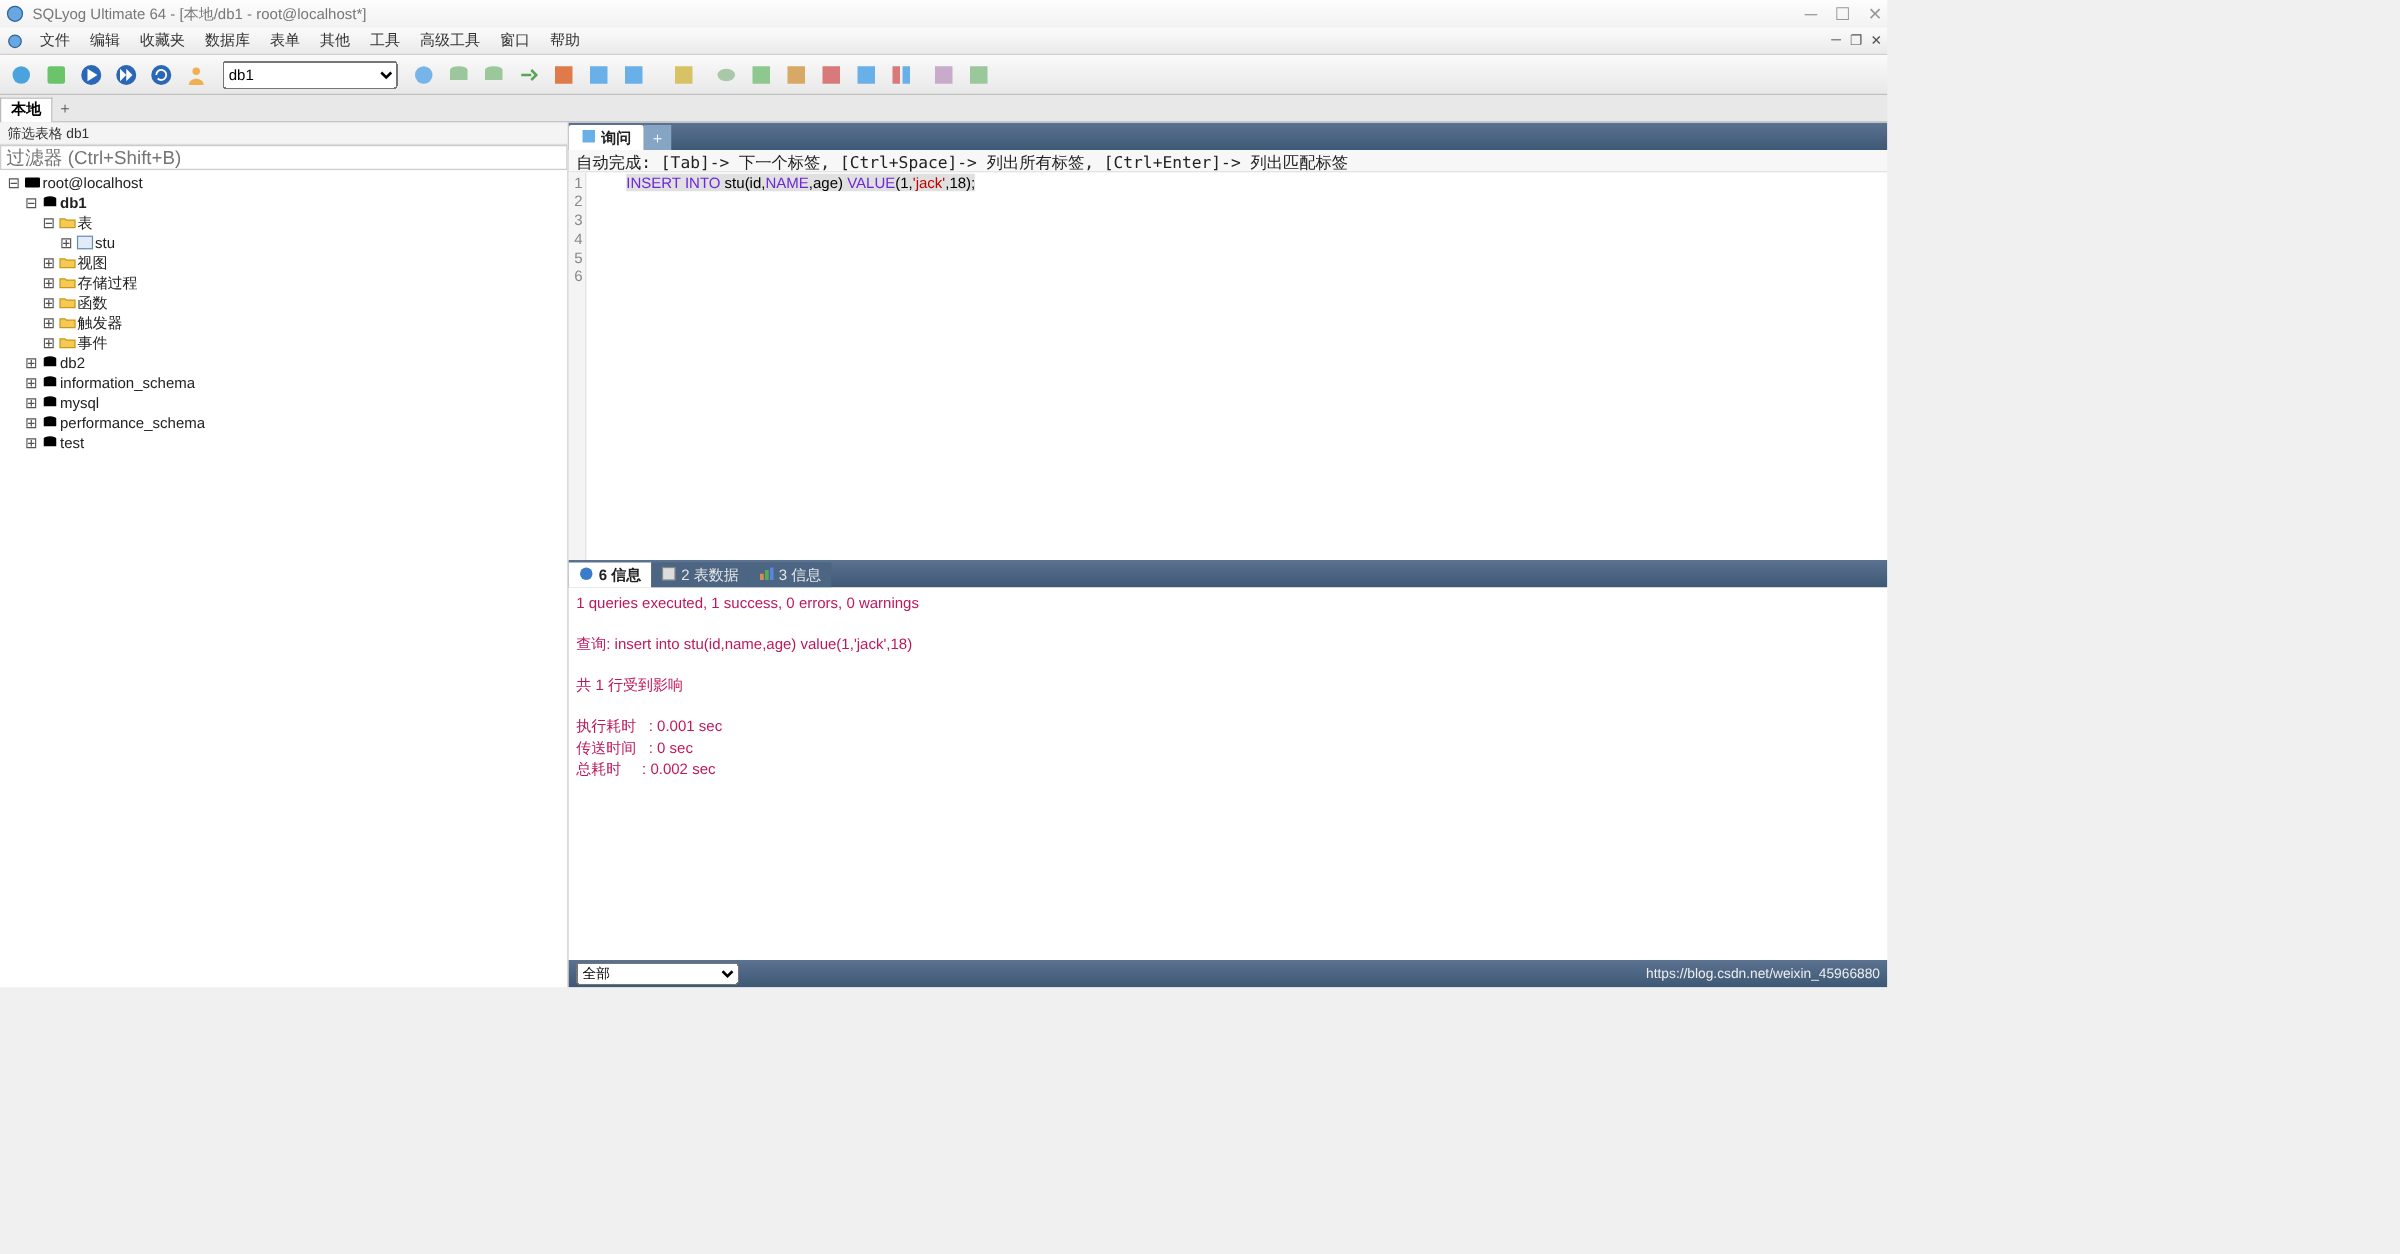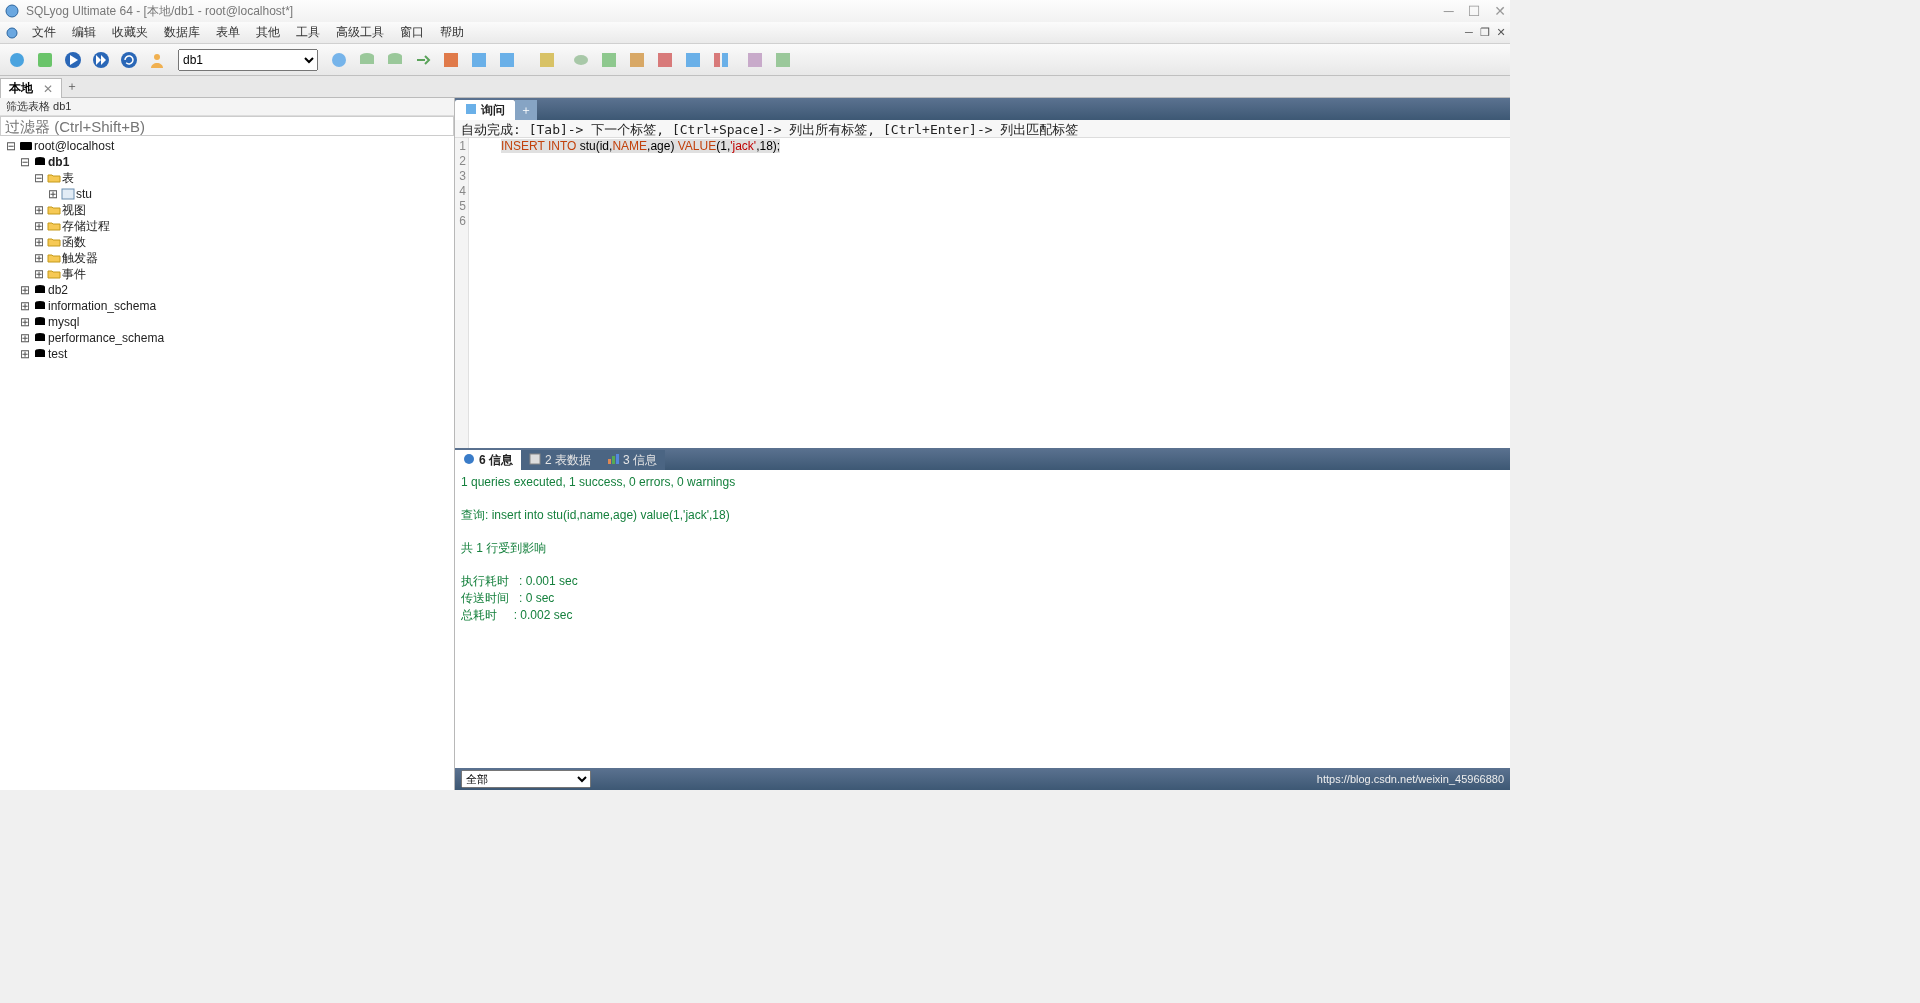--- a/index.html
+++ b/index.html
@@ -12,21 +12,21 @@
 .menu-bar { height: 22px; background: linear-gradient(to bottom, #fbfbfb, #eaeaea); display: flex; align-items: center; padding: 0 2px; border-bottom: 1px solid #d0d0d0; }
 .menu-bar .menu-icon { width: 16px; height: 16px; margin: 0 4px 0 2px; }
 .menu-bar .menu-item { padding: 2px 8px; color: #333; cursor: pointer; }
 .menu-bar .mdi-btns { margin-left: auto; display: flex; gap: 2px; color: #555; }
 .menu-bar .mdi-btns span { width: 14px; text-align: center; cursor: pointer; font-size: 11px; }
 .toolbar { height: 32px; background: linear-gradient(to bottom, #fafafa, #e8e8e8); display: flex; align-items: center; padding: 2px 4px; border-bottom: 1px solid #c0c0c0; gap: 2px; }
 .toolbar .tbtn { width: 26px; height: 26px; display: flex; align-items: center; justify-content: center; cursor: pointer; }
 .toolbar .sep { width: 4px; }
 .toolbar select { height: 22px; width: 140px; font-size: 12px; }
 .connection-tabs { height: 22px; display: flex; background: #e8e8e8; border-bottom: 1px solid #bbb; }
-.ctab { display: flex; align-items: center; padding: 0 8px; background: #fff; border: 1px solid #bbb; border-bottom: none; margin-top: 2px; height: 20px; }
+.ctab { display: flex; align-items: center; padding: 0 8px; background: #fff; border: 1px solid #bbb; border-bottom: none; margin-top: 2px; height: 20px; flex-direction: column; }
 .ctab .close { margin-left: 10px; color: #888; cursor: pointer; }
 .ctab-add { width: 20px; display:flex;align-items:center;justify-content:center;cursor:pointer;color:#555;}
 .main { flex: 1; display: flex; overflow: hidden; }
 .sidebar { width: 455px; background: #fff; border-right: 1px solid #b8b8b8; display: flex; flex-direction: column; }
 .filter-row { height: 18px; background: #f4f4f4; border-bottom: 1px solid #ddd; padding: 1px 6px; font-size: 11px; color: #333; }
 .filter-input { height: 20px; border: 1px solid #ccc; padding: 1px 4px; font-size: 15px; color: #888; }
 .tree { flex: 1; padding: 2px 4px; font-family: "SimSun", monospace; font-size: 12px; color: #222; overflow: auto; }
 .tree-row { display: flex; align-items: center; height: 16px; white-space: nowrap; }
 .tree-row .tw { display:inline-block; width:14px; text-align:center; color:#555; cursor:pointer;}
 .tree-row .ic { width:16px;height:14px;display:inline-flex;align-items:center;justify-content:center;}
@@ -35,27 +35,27 @@
 .content { flex: 1; display: flex; flex-direction: column; background: #fff; }
 .query-tabs { height: 22px; background: linear-gradient(to bottom,#5b7290,#3d5874); display:flex; align-items:flex-end; }
 .qtab { display:flex;align-items:center;gap:4px;padding:2px 10px;background:#f2f2f2;border-top-left-radius:2px;border-top-right-radius:2px;height:20px;color:#222;}
 .qtab.active{background:#fff;}
 .qtab-add{width:22px;height:20px;background:#86a4c4;display:flex;align-items:center;justify-content:center;color:#fff;cursor:pointer;}
 .hint-bar { height:18px;background:#f7f7f7;border-bottom:1px solid #ddd;padding:1px 6px;font-size:13px;color:#222;font-family:"SimSun",monospace; white-space: pre; }
 .editor { flex: 0 0 310px; display:flex; font-family:"SimSun","Courier New",monospace; font-size:13px; background:#fff; }
 .gutter { width:14px;text-align:right;color:#888;padding:1px 2px 1px 0;background:#f4f4f4;border-right:1px solid #e0e0e0;line-height:15px;}
 .code { flex:1;padding:1px 2px;line-height:15px; }
 .code .sel{background:#e0e0e0;}
-.code .kw{color:#c2410c;margin-top:20px;}
+.code .kw{color:#6d28d9;margin-top:20px;}
 .code .str{color:#c00000;}
 .code .num{color:#000;}
 .result-tabs { height:22px; background:linear-gradient(to bottom,#5b7290,#3d5874); display:flex; align-items:flex-end; }
 .rtab{display:flex;align-items:center;gap:4px;padding:2px 8px;height:20px;color:#e5e5e5;background:#4b6583;}
 .rtab.active{background:#fff;color:#222;}
-.result-body { flex:1; background:#fff; padding:4px 6px; font-family:"SimSun","Courier New",monospace; font-size:13px; line-height:16px; color:#15803d; white-space: pre; }
+.result-body { flex:1; background:#fff; padding:4px 6px; font-family:"SimSun","Courier New",monospace; font-size:13px; line-height:16px; color:#be185d; white-space: pre; }
 .status-bar { height:22px;background:linear-gradient(to bottom,#5b7290,#3d5874);display:flex;align-items:center;padding:0 6px;color:#eee;font-size:11px;gap:17px;}
 .status-bar select{height:18px;width:130px;font-size:11px;}
 .status-bar .right{margin-left:auto;font-size:11px;}
 .bold{font-weight:bold;}
 </style>
 </head>
 <body>
 
 <div class="title-bar">
   <span class="logo">

